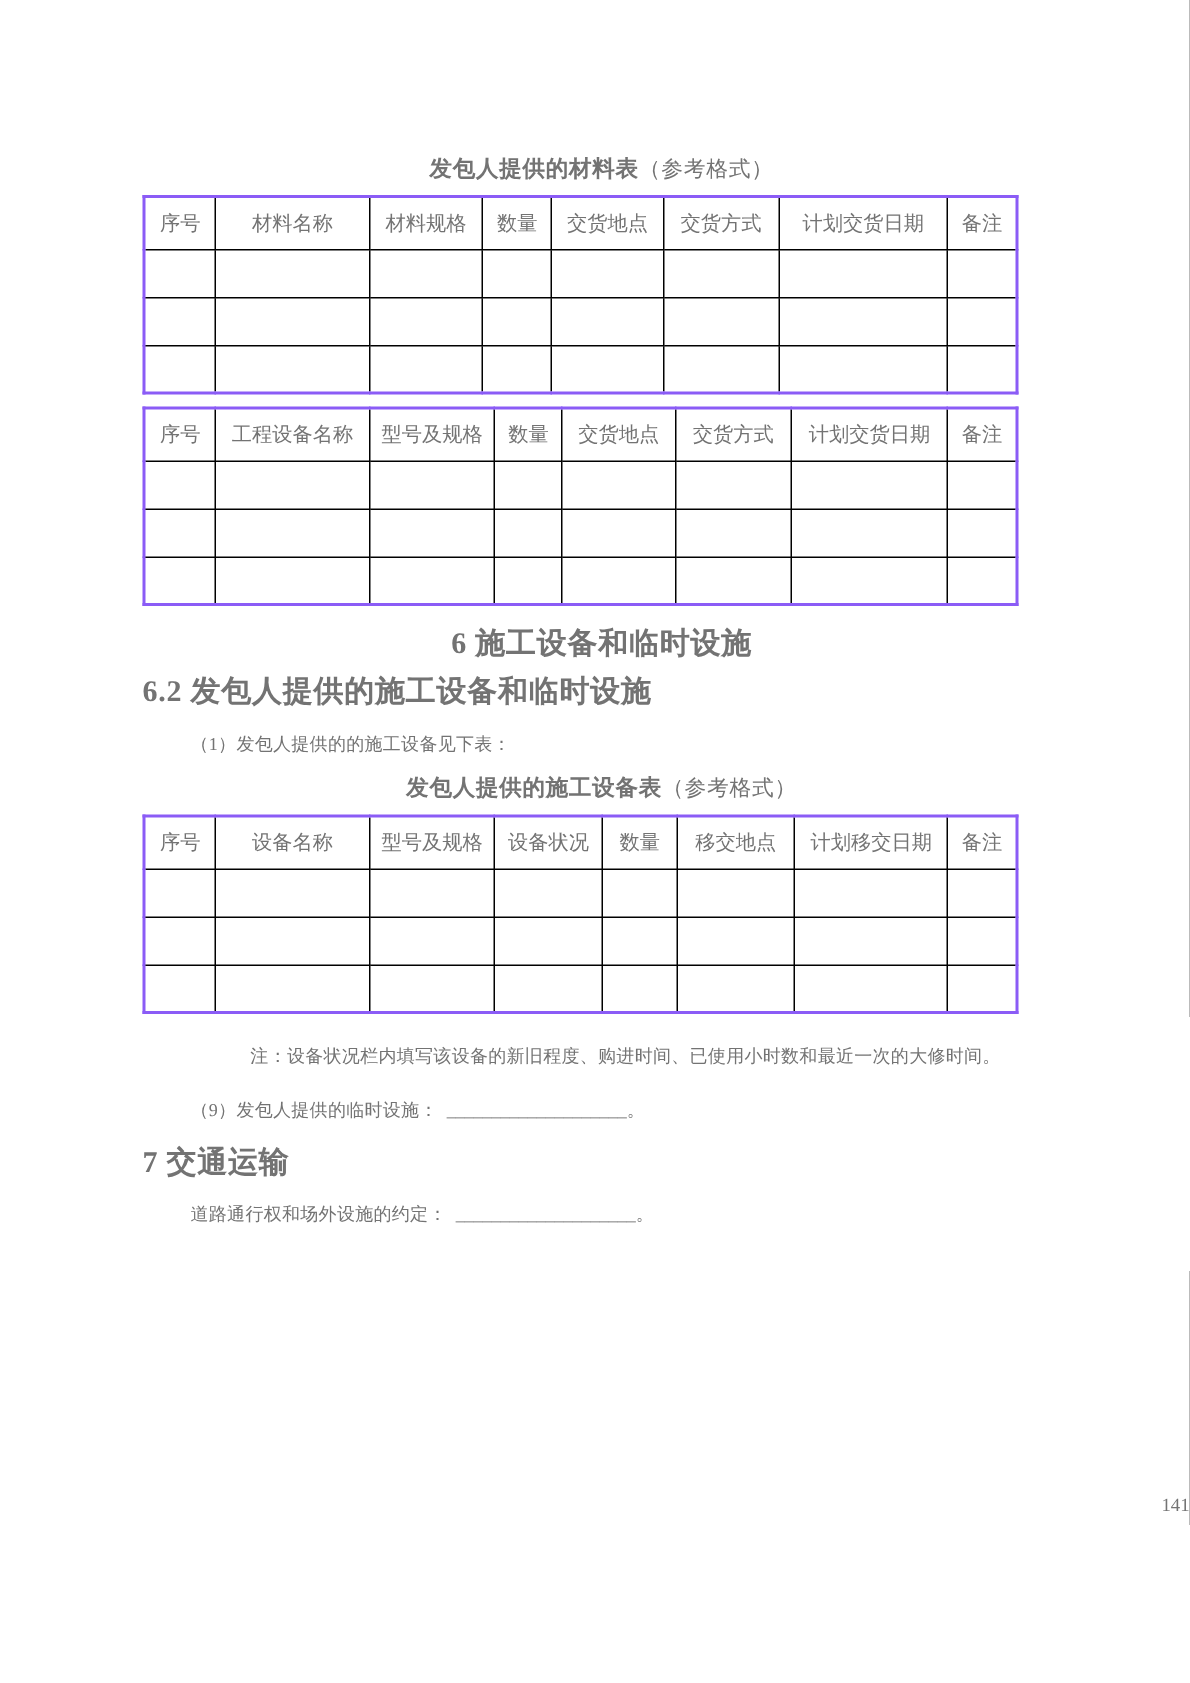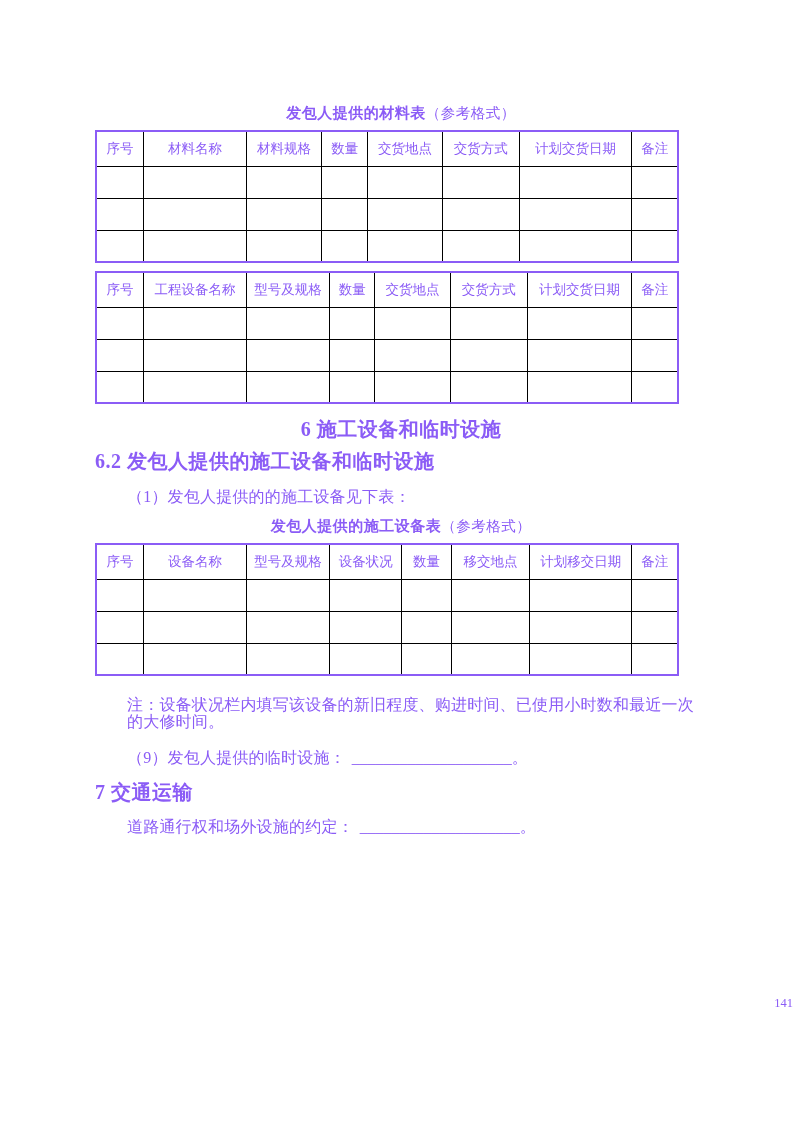--- a/index.html
+++ b/index.html
@@ -3,21 +3,21 @@
 <meta charset="utf-8">
 <style>
   * { margin: 0; padding: 0; box-sizing: border-box; }
   html, body { background: #888; }
   .page {
     position: relative;
     width: 793px;
     height: 1122px;
     margin: 0 auto;
     background: #ffffff;
-    color: #8b5cf6;
+    color: #737373;
     font-family: "Liberation Serif", serif;
     overflow: hidden;
   }
   .content {
     position: absolute;
     left: 95px;
     top: 105px;
     width: 612px;
   }
   
@@ -56,27 +56,27 @@
     line-height: 22px;
     font-weight: bold;
     letter-spacing: 0.5px;
   }
   .h6-top { margin-top: 14px; text-align: center; }
   .h62-top { margin-top: 10px; }
   .h7-top { margin-top: 15px; }
   .h71-top { margin-top: 12px; }
   
   .para {
-    font-size: 16px;
+    font-size: 12px;
     line-height: 17px;
     letter-spacing: 0.2px;
   }
   .indent { padding-left: 32px; }
   .p1-top { margin-top: 16px; }
-  .note-top { margin-top: 20px; }
+  .note-top { margin-top: 20px; text-align: center; }
   .p2-top { margin-top: 19px; }
   .p3-top { margin-top: 15px; }
   .blank { margin-left: 6px; letter-spacing: 0; }
   
   .page-number {
     position: absolute;
     top: 996px;
     left: 0;
     width: 100%;
     text-align: right;

